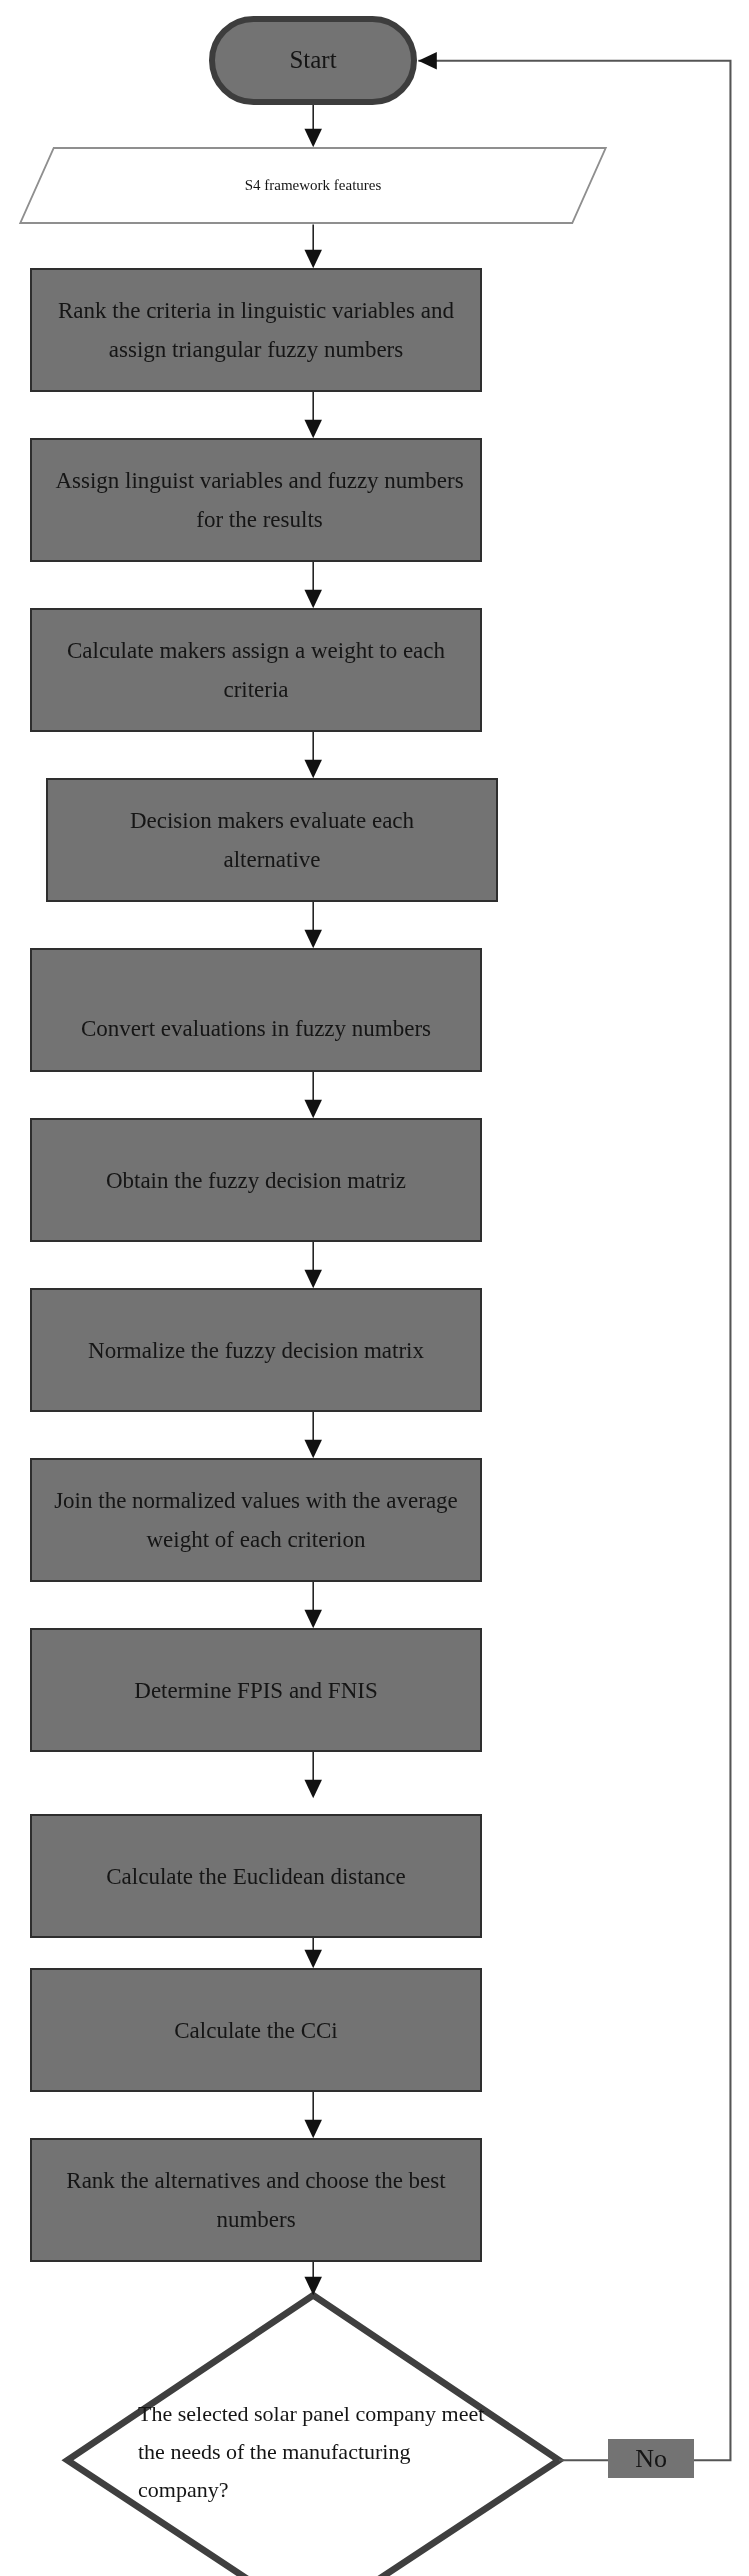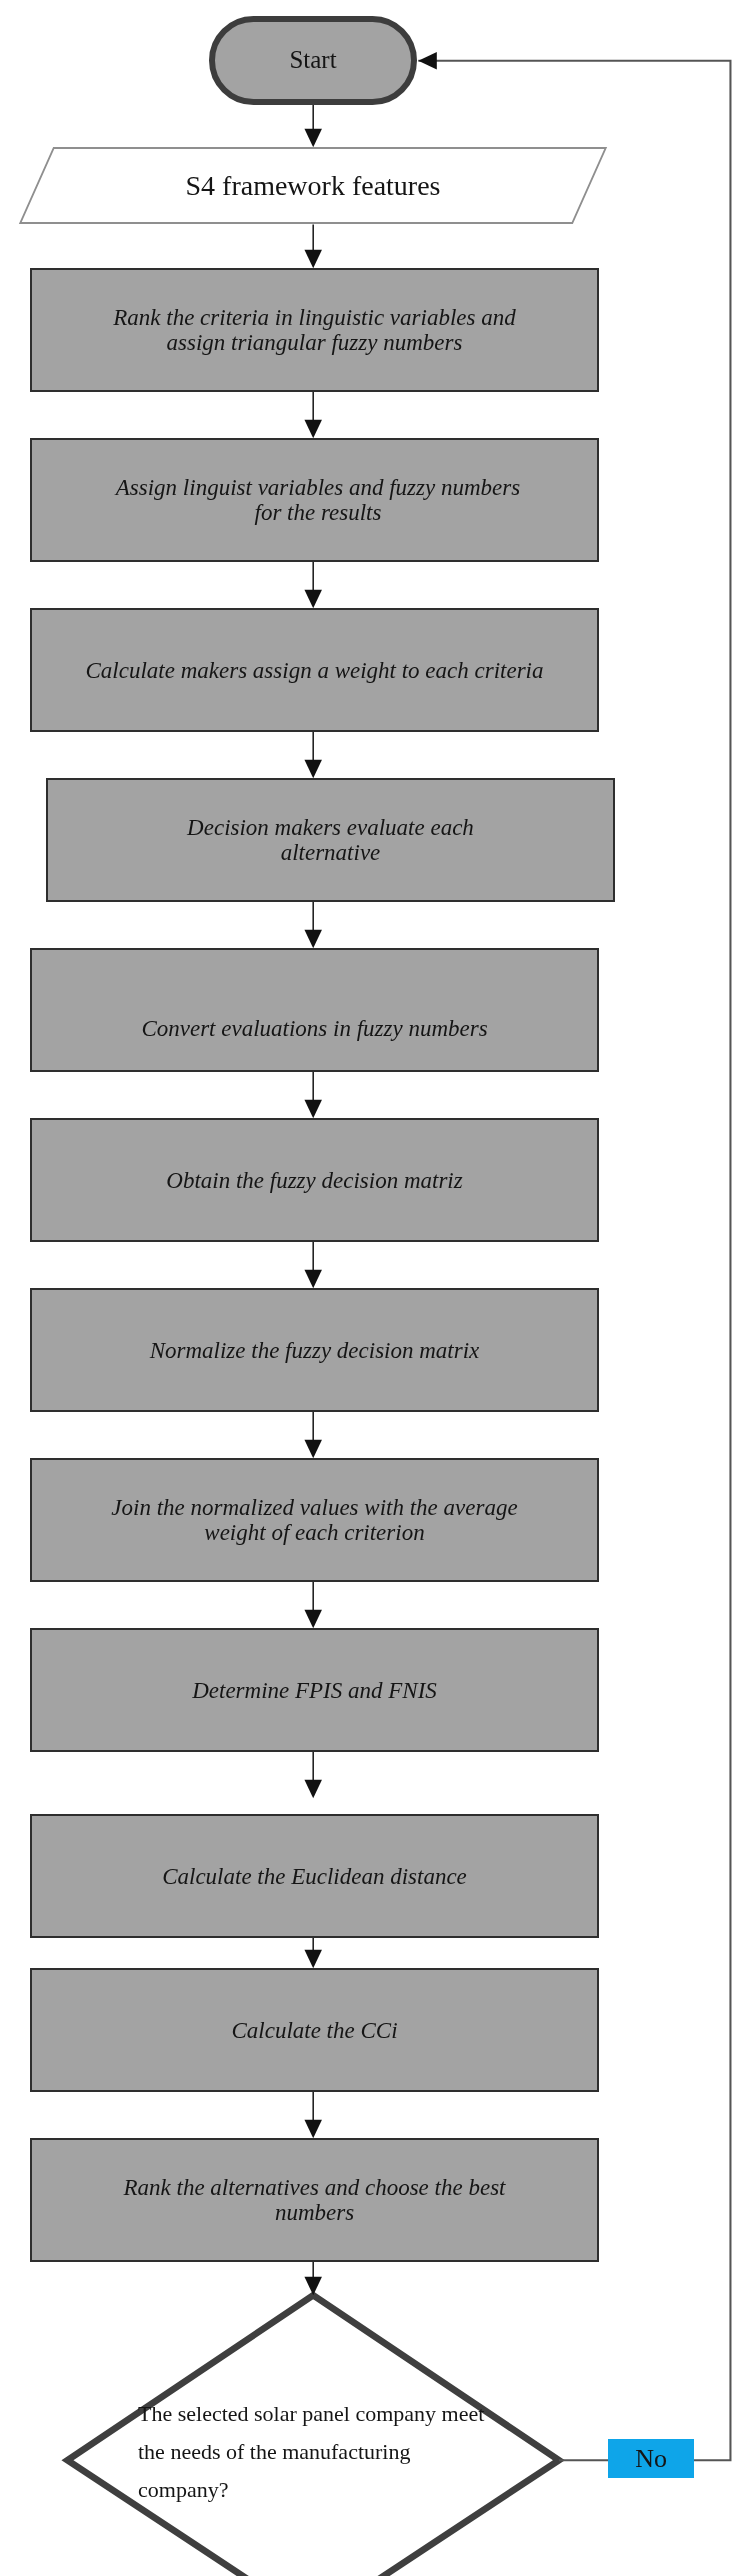--- a/index.html
+++ b/index.html
@@ -13,59 +13,58 @@
     overflow: hidden;
   }
   .overlay {
     position: absolute;
     left: 0; top: 0;
     width: 749px; height: 2849px;
     z-index: 1;
   }
   .node { position: absolute; z-index: 2; box-sizing: border-box;
           display: flex; align-items: center; justify-content: center;
-          text-align: center; background: #a3a3a3; }
+          text-align: center; background: #737373; }
   .terminator {
     border: 6.7px solid #3d3d3d;
     border-radius: 46px;
     font-size: 25px;
   }
   .process {
     left: 30px;
-    width: 569px;
+    width: 452px;
     height: 124px;
     border: 2.6px solid #2e2e2e;
     font-size: 23px;
-    line-height: 25px;
-    font-style: italic;
+    line-height: 39px;
   }
   .process span { display: inline-block; }
   .para-shape {
     position: absolute; z-index: 2; box-sizing: border-box;
     left: 36px; top: 147px; width: 554px; height: 77px;
     border: 2.1px solid #8f8f8f;
     background: #ffffff;
     transform: skewX(-24deg);
   }
   .para-text {
     position: absolute; z-index: 3;
     left: 18px; top: 147px; width: 590px; height: 77px;
     display: flex; align-items: center; justify-content: center;
-    font-size: 28px; background: transparent;
+    font-size: 15px; background: transparent;
   }
   .diamond-text {
     position: absolute; z-index: 3;
     left: 138px; top: 2395px; width: 350px;
     font-size: 22px; line-height: 38px;
     background: transparent;
   }
   .edge-label {
     position: absolute; z-index: 3;
     display: flex; align-items: center; justify-content: center;
-    background: #0ea5e9;
+    background: #737373;
     padding: 0 3.1px;
   }
   .no-label  { left: 608px; top: 2439px; width: 80px; height: 39px; font-size: 26px; }
   .connector { stroke: #1c1c1c; stroke-width: 3; fill: none; }
   .feedback  { stroke: #555555; stroke-width: 4; fill: none; }
   .arrowhead { fill: #111111; stroke: none; }
   .diamond-shape { fill: #ffffff; stroke: #3f3f3f; stroke-width: 13; }
 </style>
 </head>
 <body>

